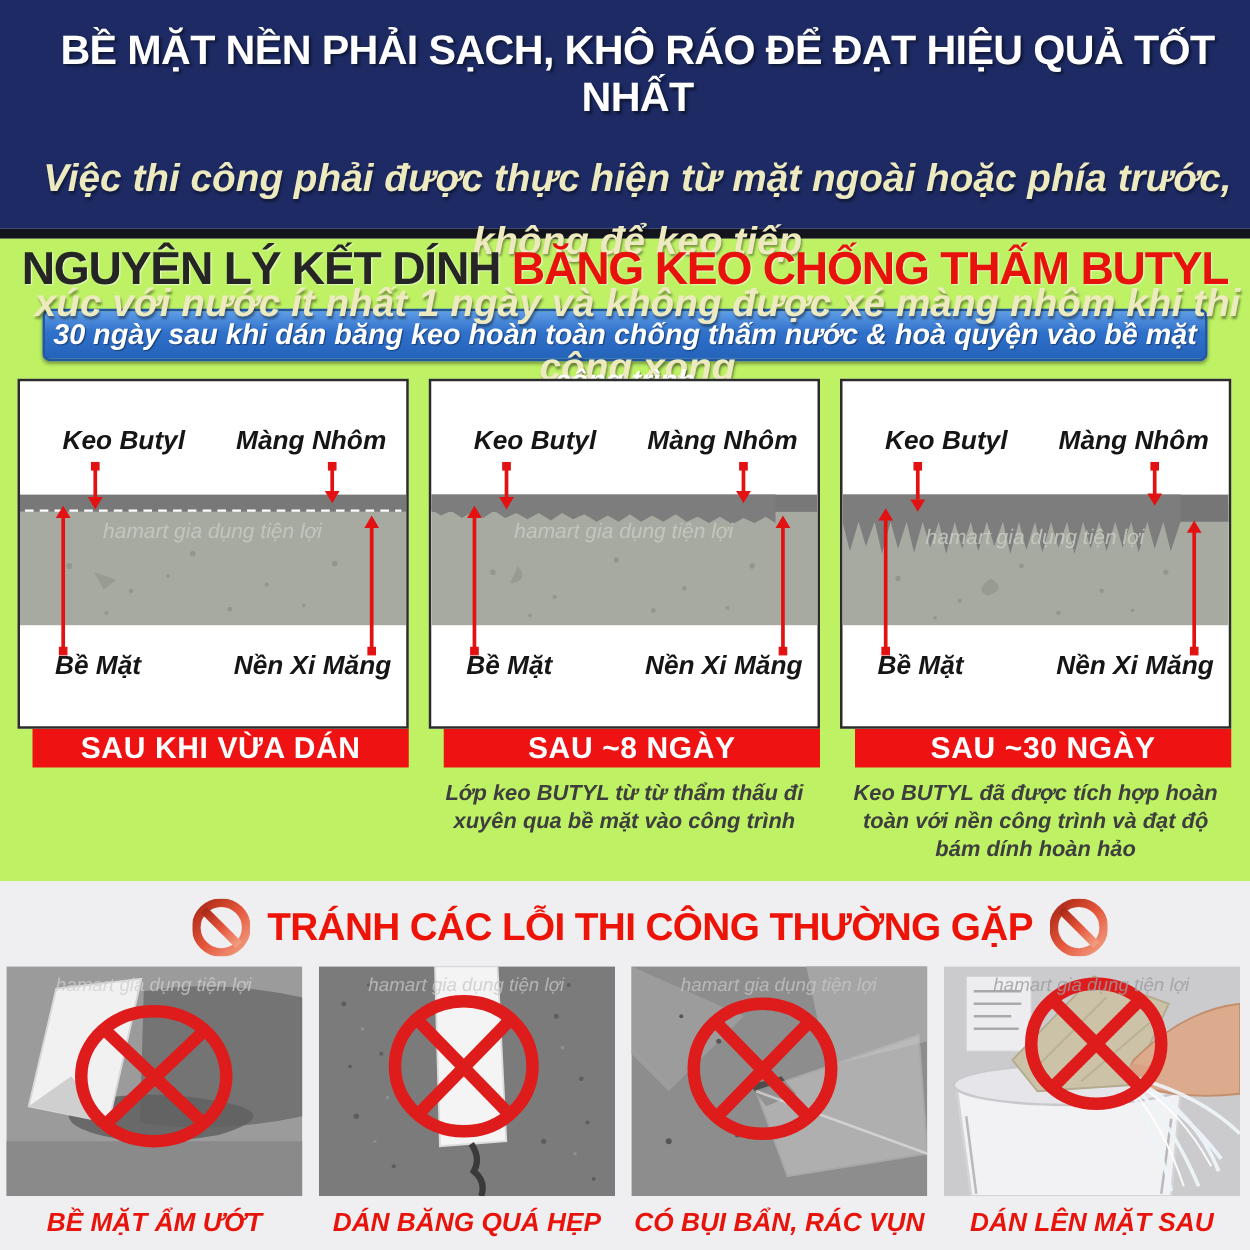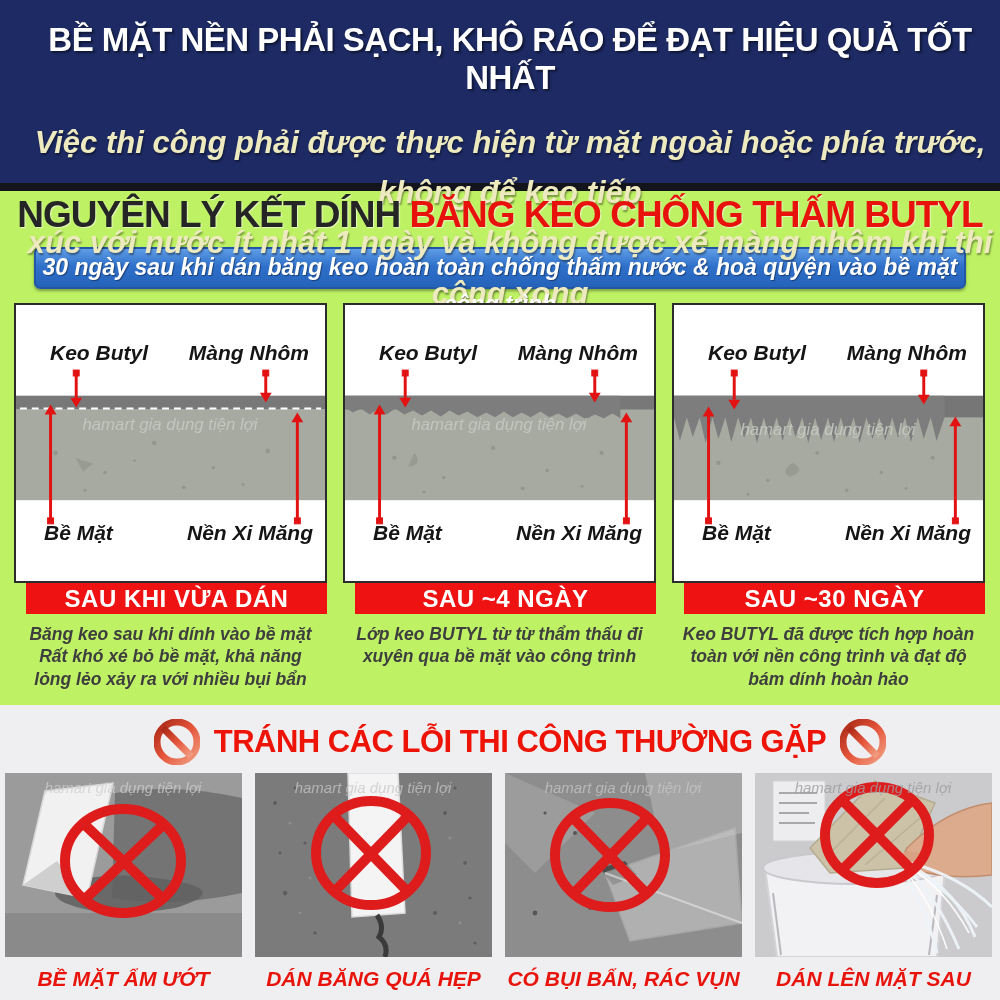--- a/index.html
+++ b/index.html
@@ -138,23 +138,20 @@
               <line x1="285" y1="220" x2="285" y2="118" stroke-width="3"></line>
               <path d="M285 109 l-6 10 h12 z" stroke="none"></path>
             </g>
           </svg>
           <div class="p-label lbl-tl">Keo Butyl</div>
           <div class="p-label lbl-tr">Màng Nhôm</div>
           <div class="p-label lbl-bl">Bề Mặt</div>
           <div class="p-label lbl-br">Nền Xi Măng</div>
         </div>
         <div class="stage-banner">SAU KHI VỪA DÁN</div>
-        <div class="panel-desc">Băng keo sau khi dính vào bề mặt
-Rất khó xé bỏ bề mặt, khả năng
-lỏng lẻo xảy ra với nhiều bụi bẩn</div>
       </div>
 
       <div class="panel">
         <div class="panel-box">
           <svg viewBox="0 0 313 280" preserveAspectRatio="none">
             <rect x="0" y="100" width="313" height="98" fill="#a6aaa0"></rect>
             <g fill="#8e9288" opacity="0.8">
               <circle cx="50" cy="155" r="2.3"></circle>
                 <circle cx="100" cy="175" r="1.7"></circle>
                 <circle cx="150" cy="145" r="2.1"></circle>
@@ -187,21 +184,21 @@
               <rect x="282" y="216" width="6" height="6"></rect>
               <line x1="285" y1="220" x2="285" y2="118" stroke-width="3"></line>
               <path d="M285 109 l-6 10 h12 z" stroke="none"></path>
             </g>
           </svg>
           <div class="p-label lbl-tl">Keo Butyl</div>
           <div class="p-label lbl-tr">Màng Nhôm</div>
           <div class="p-label lbl-bl">Bề Mặt</div>
           <div class="p-label lbl-br">Nền Xi Măng</div>
         </div>
-        <div class="stage-banner">SAU ~4 NGÀY</div>
+        <div class="stage-banner">SAU ~8 NGÀY</div>
         <div class="panel-desc">Lớp keo BUTYL từ từ thẩm thấu đi
 xuyên qua bề mặt vào công trình</div>
       </div>
 
       <div class="panel">
         <div class="panel-box">
           <svg viewBox="0 0 313 280" preserveAspectRatio="none">
             <rect x="0" y="100" width="313" height="98" fill="#a6aaa0"></rect>
             <g fill="#8e9288" opacity="0.8">
               <circle cx="45" cy="160" r="2.2"></circle>

